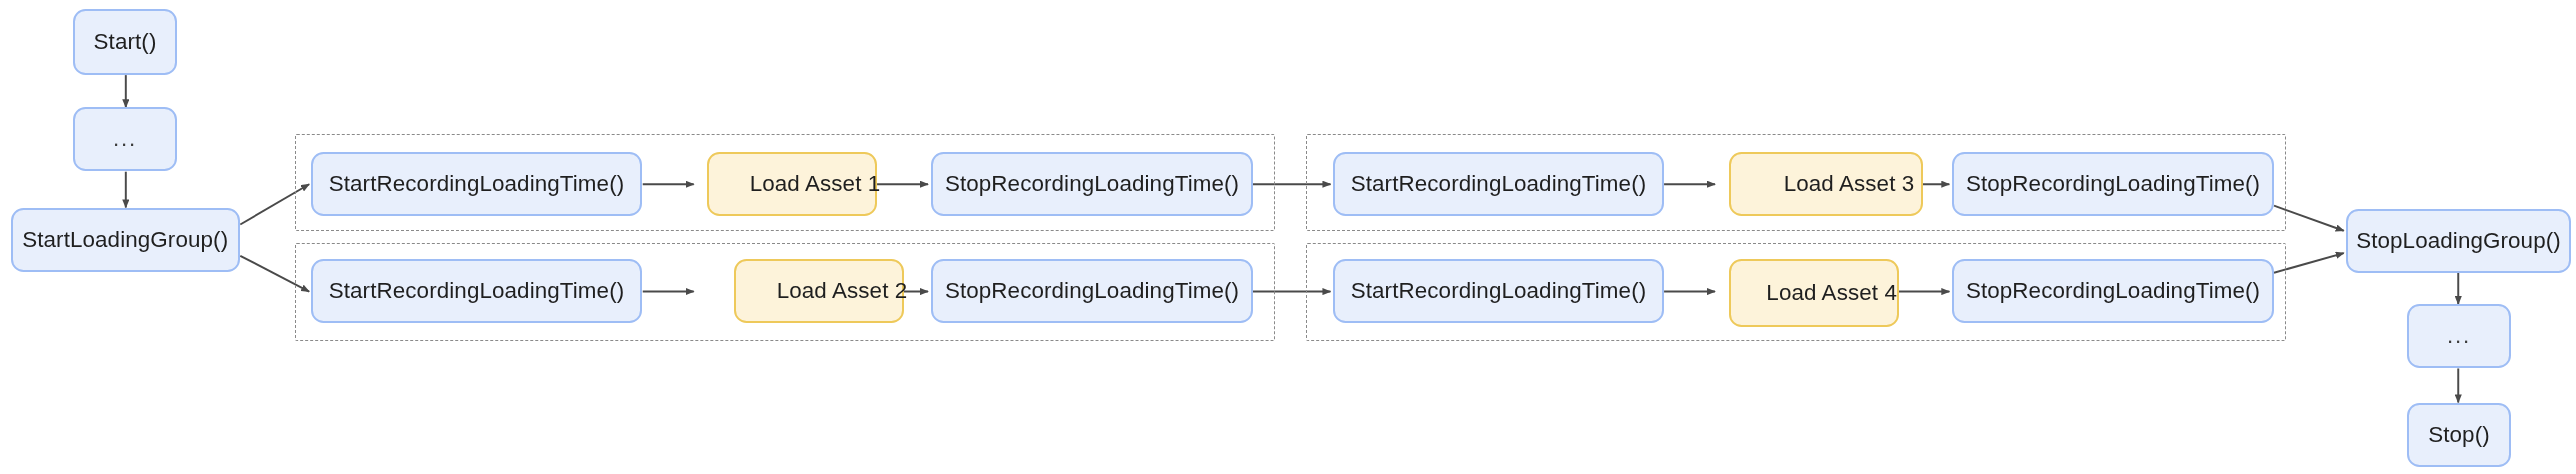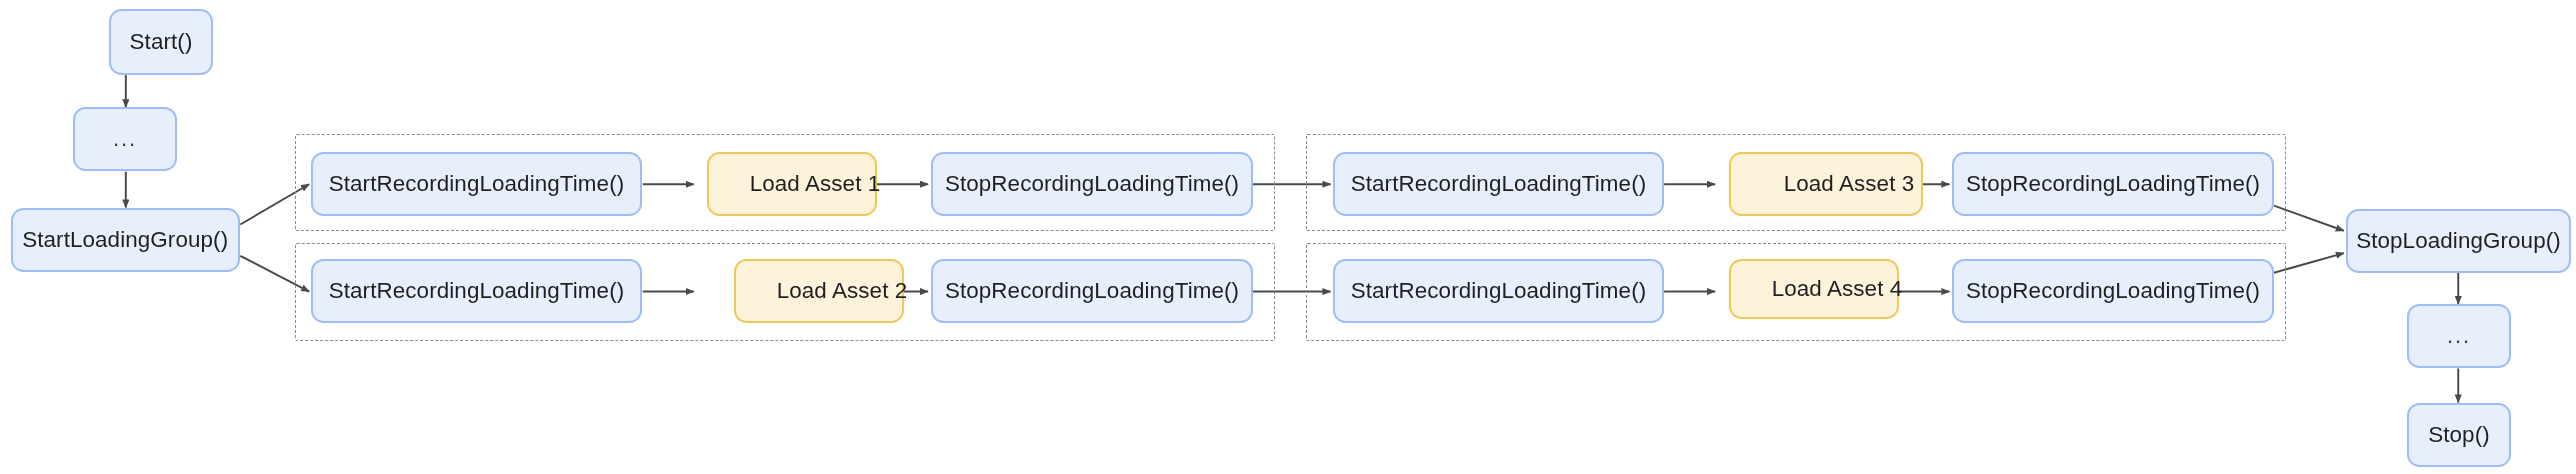--- a/index.html
+++ b/index.html
@@ -105,21 +105,21 @@
 
       <line x1="2748" y1="412" x2="2748" y2="450"></line>
     </g>
   </svg>
 
   <div class="subgraph" style="left:295px; top:134px; width:980px; height:97px;"></div>
   <div class="subgraph" style="left:295px; top:243px; width:980px; height:98px;"></div>
   <div class="subgraph" style="left:1306px; top:134px; width:980px; height:97px;"></div>
   <div class="subgraph" style="left:1306px; top:243px; width:980px; height:98px;"></div>
 
-  <div class="node blue" style="left:73px; top:9px; width:104px; height:66px;margin-left:36px;">
+  <div class="node blue" style="left:73px; top:9px; width:104px; height:66px;">
     <span>Start()</span>
   </div>
 
   <div class="node blue ellipsis" style="left:73px; top:107px; width:104px; height:64px;">
     <span>...</span>
   </div>
 
   <div class="node blue" style="left:10.7px; top:208px; width:229px; height:64px;">
     <span>StartLoadingGroup()</span>
   </div>
@@ -150,21 +150,21 @@
   <div class="node yellow" style="left:1729px; top:152px; width:194px; height:64px;">
     <span>Load Asset 3</span>
   </div>
   <div class="node blue" style="left:1952px; top:152px; width:322px; height:64px;">
     <span>StopRecordingLoadingTime()</span>
   </div>
 
   <div class="node blue" style="left:1333px; top:259px; width:331px; height:64px;">
     <span>StartRecordingLoadingTime()</span>
   </div>
-  <div class="node yellow" style="left:1729px; top:259px; width:170px; height:60px;">
+  <div class="node yellow" style="left:1729px; top:259px; width:170px; height:68px;justify-content:flex-end;">
     <span>Load Asset 4</span>
   </div>
   <div class="node blue" style="left:1952px; top:259px; width:322px; height:64px;">
     <span>StopRecordingLoadingTime()</span>
   </div>
 
   <div class="node blue" style="left:2346px; top:209px; width:225px; height:64px;">
     <span>StopLoadingGroup()</span>
   </div>
 

